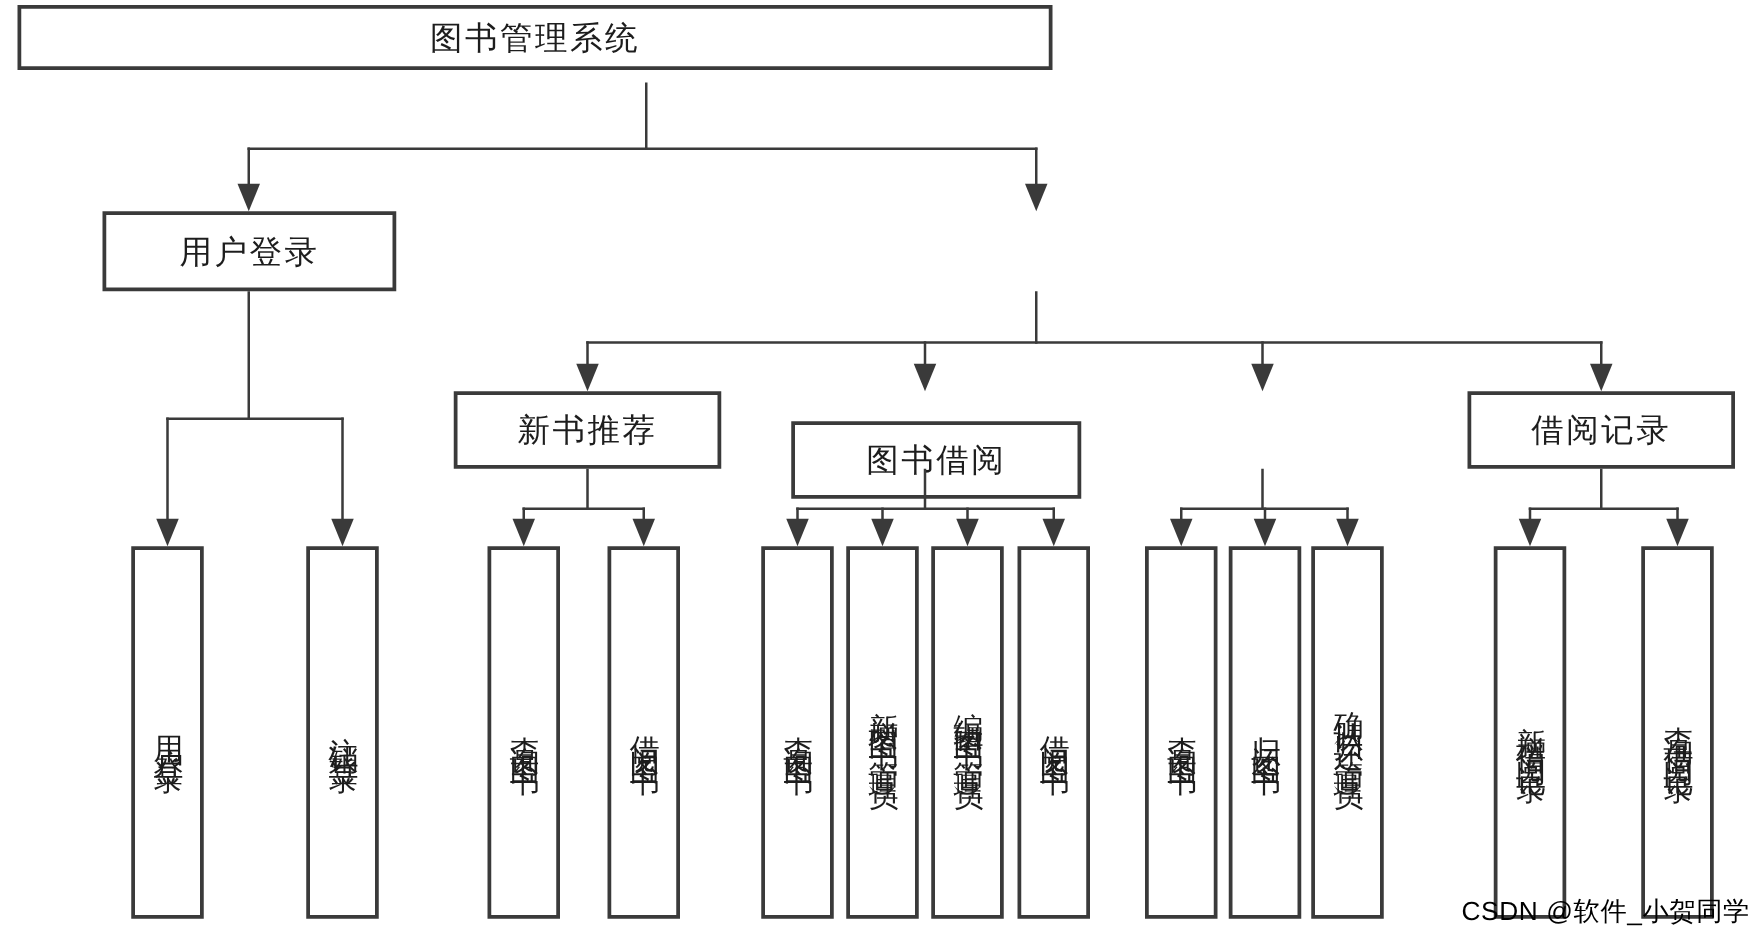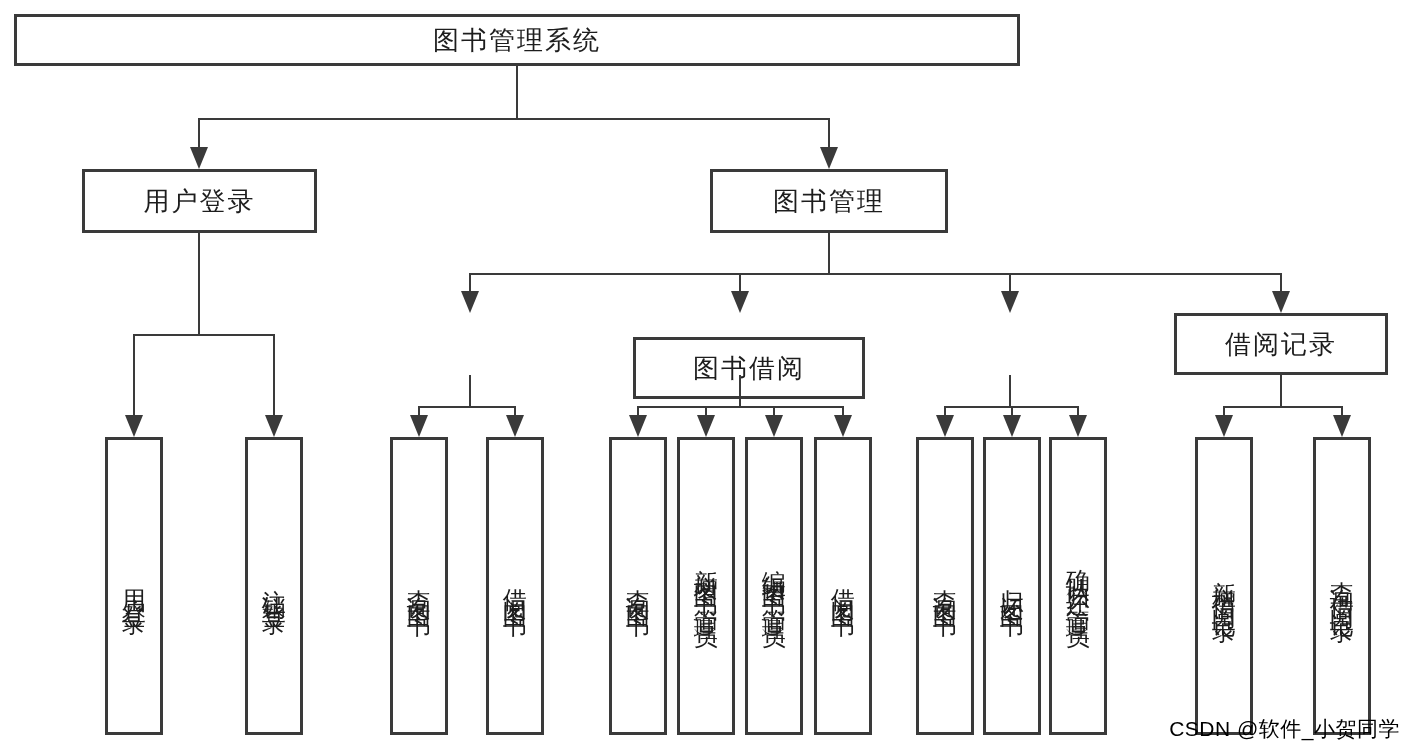--- a/index.html
+++ b/index.html
@@ -48,56 +48,56 @@
     color: #000000;
     letter-spacing: 0.5px;
     white-space: nowrap;
   }
 </style>
 </head>
 <body>
 
 <div class="canvas">
 
-  <div class="node" style="left:14px; top:14px; width:1006px; height:52px;">
+  <div class="node" style="left:14px; top:4px; width:828px; height:52px;">
     <span class="h-label">图书管理系统</span>
   </div>
 
   <div class="vl" style="left:516px; top:66px; height:54px;"></div>
   <div class="hl" style="left:198px; top:118px; width:632px;"></div>
   <div class="vl" style="left:198px; top:118px; height:32px;"></div>
   <div class="ar" style="left:190px; top:147px;"></div>
   <div class="vl" style="left:828px; top:118px; height:32px;"></div>
   <div class="ar" style="left:820px; top:147px;"></div>
 
   <div class="node" style="left:82px; top:169px; width:235px; height:64px;">
     <span class="h-label">用户登录</span>
-  </div>
-  <div class="node" style="left:710px; top:169px; width:238px; height:64px;">
-    <span class="h-label">图书管理</span>
   </div>
 
   <div class="vl" style="left:198px; top:233px; height:103px;"></div>
   <div class="hl" style="left:133px; top:334px; width:142px;"></div>
   <div class="vl" style="left:133px; top:334px; height:83px;"></div>
   <div class="ar" style="left:125px; top:415px;"></div>
   <div class="vl" style="left:273px; top:334px; height:83px;"></div>
   <div class="ar" style="left:265px; top:415px;"></div>
 
   <div class="vl" style="left:828px; top:233px; height:42px;"></div>
   <div class="hl" style="left:469px; top:273px; width:813px;"></div>
   <div class="vl" style="left:469px; top:273px; height:20px;"></div>
   <div class="ar" style="left:461px; top:291px;"></div>
   <div class="vl" style="left:739px; top:273px; height:20px;"></div>
   <div class="ar" style="left:731px; top:291px;"></div>
   <div class="vl" style="left:1009px; top:273px; height:20px;"></div>
   <div class="ar" style="left:1001px; top:291px;"></div>
   <div class="vl" style="left:1280px; top:273px; height:20px;"></div>
   <div class="ar" style="left:1272px; top:291px;"></div>
 
+  <div class="node" style="left:363px; top:313px; width:214px; height:62px;">
+    <span class="h-label">新书推荐</span>
+  </div>
   <div class="node" style="left:633px; top:313px; width:232px; height:62px;margin-top:24px;">
     <span class="h-label">图书借阅</span>
   </div>
   <div class="node" style="left:1174px; top:313px; width:214px; height:62px;">
     <span class="h-label">借阅记录</span>
   </div>
 
   <div class="vl" style="left:469px; top:375px; height:33px;"></div>
   <div class="vl" style="left:739px; top:375px; height:33px;"></div>
   <div class="vl" style="left:1009px; top:375px; height:33px;"></div>

